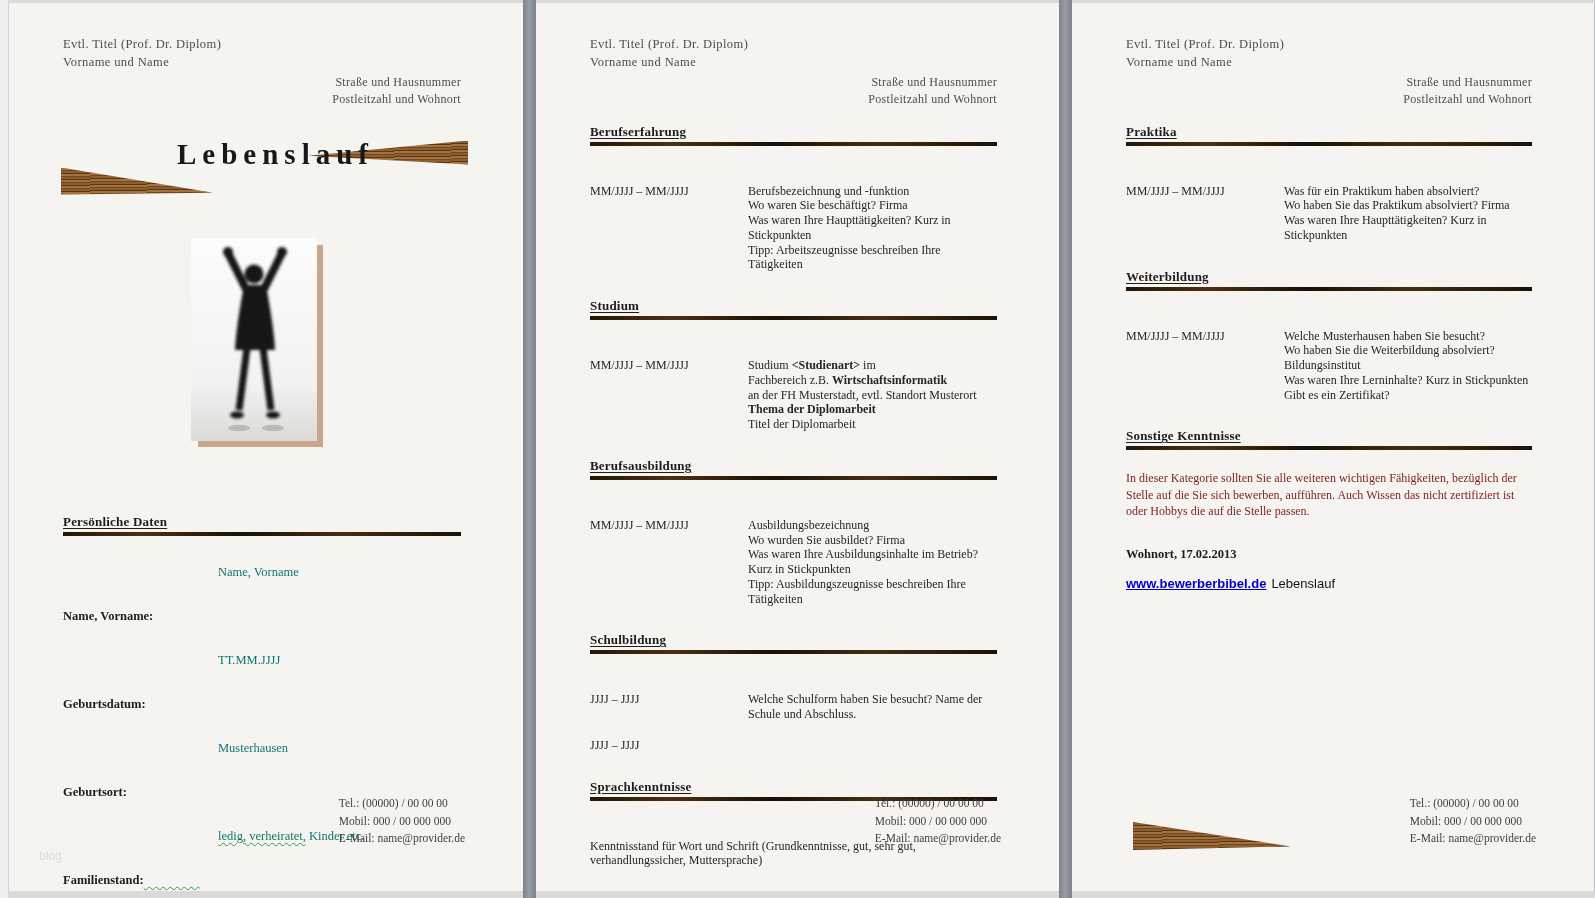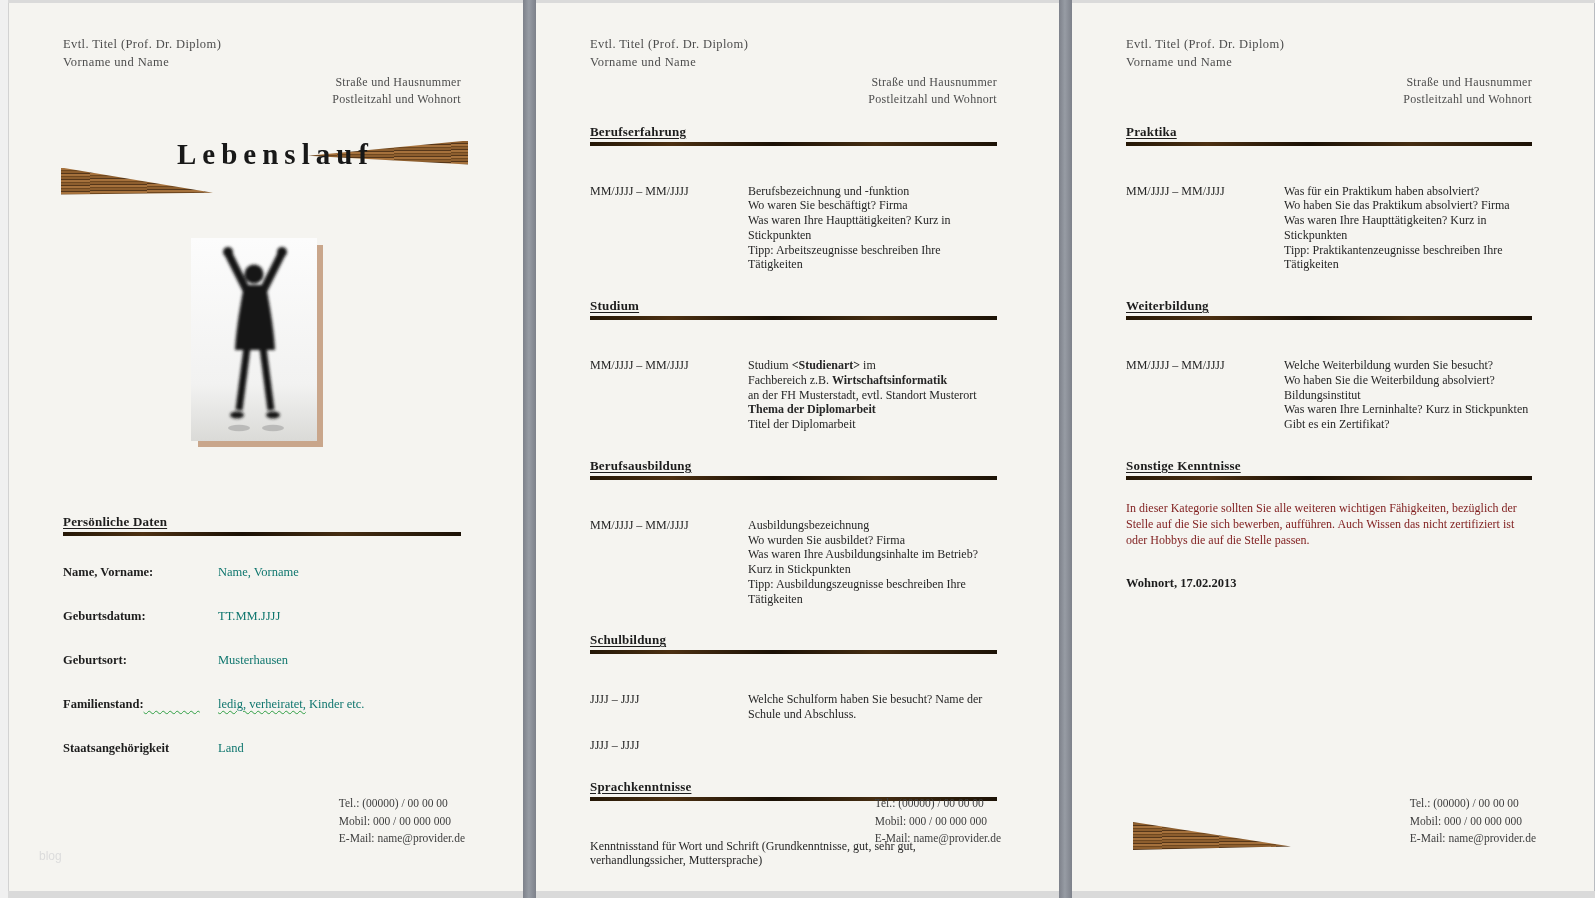--- a/index.html
+++ b/index.html
@@ -48,21 +48,21 @@
     background:linear-gradient(90deg,#241706,#4c3012 20%,#1a1005 45%,#452d12 70%,#1c1206); }
 
   .entry { display:flex; margin-top:38px; font-size:12px; line-height:1.23; color:#262626; }
   .entry + .entry { margin-top:16px; }
   .edate { width:158px; flex-shrink:0; }
   .econtent { flex:1; }
   .econtent b { font-weight:bold;text-align:right; }
   .sec-para { margin-top:20px; font-size:12px; line-height:1.35; color:#7f1d1d; }
 
   .prow { display:flex; margin-top:29px; font-size:12.5px; }
-  .plabel { width:155px; flex-shrink:0; font-weight:bold; color:#1d1d1d; }
+  .plabel { width:155px; flex-shrink:0; font-weight:bold; color:#1d1d1d;margin-top:44px; }
   .pvalue { flex:1; color:#0f766e; }
   .squiggle { text-decoration-line:underline; text-decoration-style:wavy;
               text-decoration-color:#2f9e44; text-decoration-thickness:1px; text-underline-offset:2px; }
 
   .sig { margin-top:28px; font-weight:bold; font-size:12.5px; color:#1d1d1d; }
   .linkline { margin-top:14px; font-family:"Liberation Sans", sans-serif; font-size:13px; }
   .site-link { color:#0000c8; font-weight:bold; text-decoration:underline; cursor:pointer; }
   .link-suffix { color:#141414; margin-left:5px; }
 
   .footer { position:absolute; right:58px; bottom:44px; text-align:left;
@@ -266,46 +266,48 @@
     <div>
         <section class="sec sec-first">
           <div class="sec-head">Praktika</div>
           <div class="sec-rule"></div>
           <div class="entry">
             <div class="edate">MM/JJJJ – MM/JJJJ</div>
             <div class="econtent">
               <div class="eline"><span>Was für ein Praktikum haben absolviert?</span></div>
               <div class="eline"><span>Wo haben Sie das Praktikum absolviert? Firma</span></div>
               <div class="eline"><span>Was waren Ihre Haupttätigkeiten? Kurz in Stickpunkten</span></div>
-              <div class="eline"><span>Tipp: Praktikantenzeugnisse beschreiben Ihre Tätigkeiten</span></div>
             </div>
           </div>
         </section>
         <section class="sec">
           <div class="sec-head">Weiterbildung</div>
           <div class="sec-rule"></div>
           <div class="entry">
             <div class="edate">MM/JJJJ – MM/JJJJ</div>
             <div class="econtent">
-              <div class="eline"><span>Welche Weiterbildung wurden Sie besucht?</span></div>
+              <div class="eline"><span>Welche Musterhausen haben Sie besucht?</span></div>
               <div class="eline"><span>Wo haben Sie die Weiterbildung absolviert?</span></div>
               <div class="eline"><span>Bildungsinstitut</span></div>
               <div class="eline"><span>Was waren Ihre Lerninhalte? Kurz in Stickpunkten</span></div>
               <div class="eline"><span>Gibt es ein Zertifikat?</span></div>
             </div>
           </div>
         </section>
         <section class="sec">
           <div class="sec-head">Sonstige Kenntnisse</div>
           <div class="sec-rule"></div>
           <div class="sec-para">In dieser Kategorie sollten Sie alle weiteren wichtigen Fähigkeiten, bezüglich der Stelle auf die Sie sich bewerben, aufführen.  Auch Wissen das nicht zertifiziert ist oder Hobbys die auf die Stelle passen.</div>
         </section>
       </div>
 
     <div class="sig">Wohnort, 17.02.2013</div>
+    <div class="linkline">
+      <span class="site-link">www.bewerberbibel.de</span><span class="link-suffix">Lebenslauf</span>
+    </div>
 
     <div class="tri tri-bottom"></div>
 
     <div class="footer">
       <div>Tel.: (00000) / 00 00 00</div>
       <div>Mobil: 000 / 00 000 000</div>
       <div>E-Mail: name@provider.de</div>
     </div>
   </div>
 </div>

